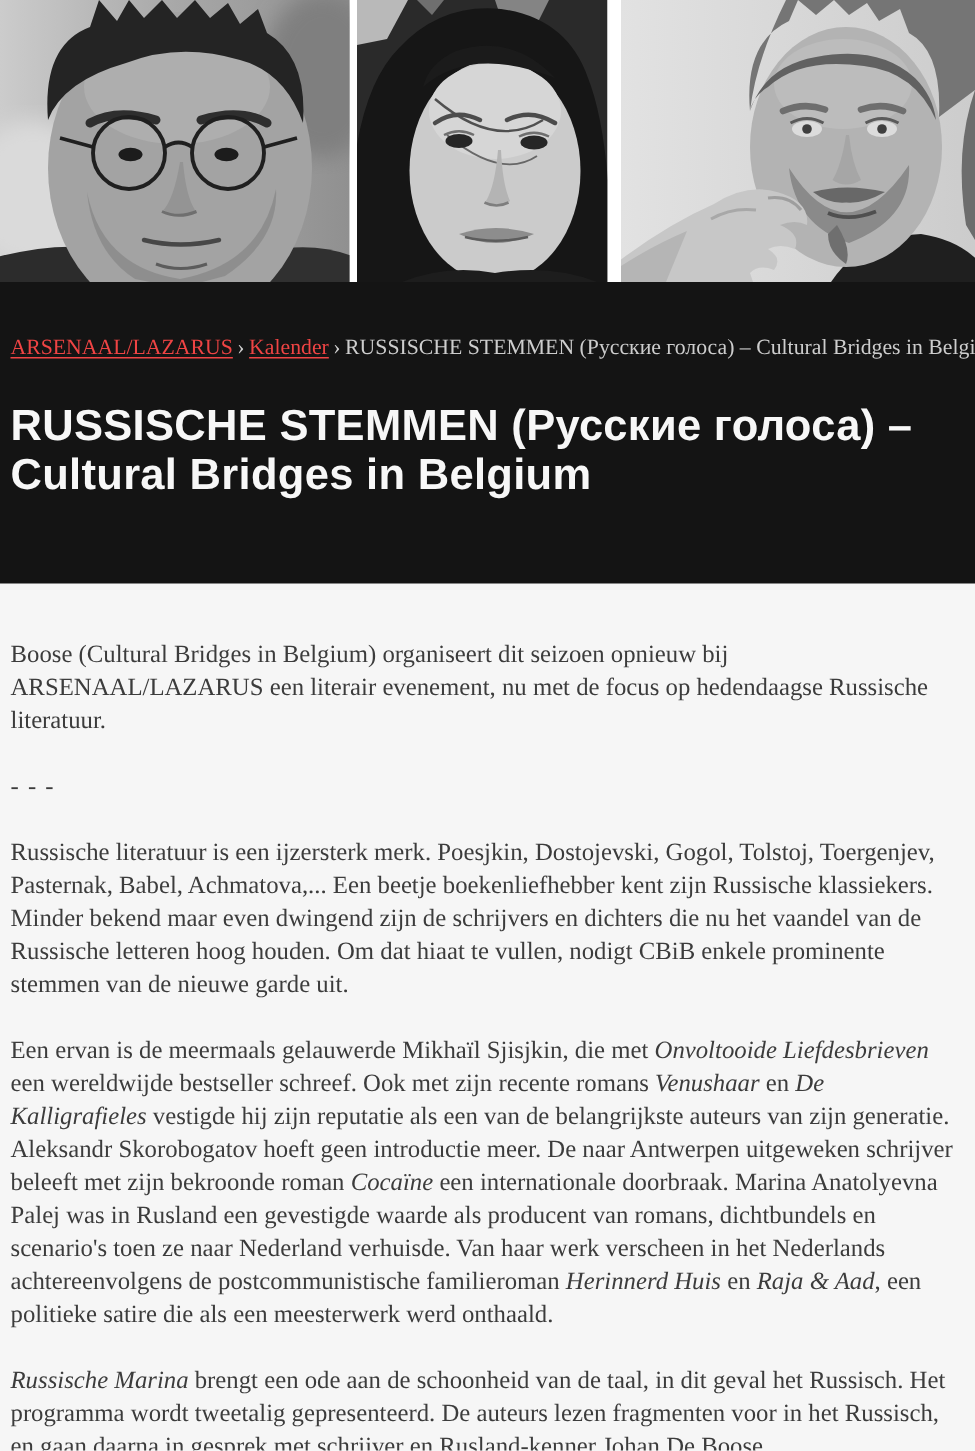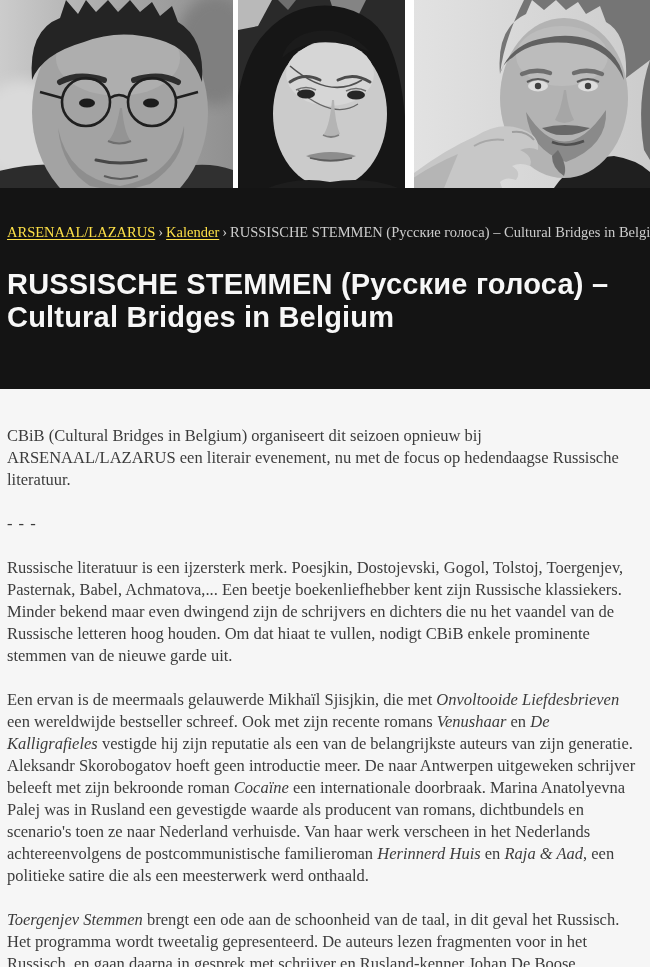--- a/index.html
+++ b/index.html
@@ -14,21 +14,21 @@
   .photo svg { display:block; width:100%; height:100%; }
   .photo-1 { width:233px; }
   .photo-2 { width:167px; margin-left:5px; }
   .photo-3 { width:236px; margin-left:9px; }
   
   .masthead { background:#141414; padding:35px 7px 55px 7px; }
   .breadcrumb {
     font-size:14.5px; line-height:18px; color:#cdcdcd;
     white-space:nowrap; margin-bottom:27px;
   }
-  .breadcrumb a { color:#fde047; text-decoration:underline; text-underline-offset:2px; cursor:pointer; }
+  .breadcrumb a { color:#ef4444; text-decoration:underline; text-underline-offset:2px; cursor:pointer; }
   .bc-sep { padding:0 3px; }
   .page-title {
     font-family:"Liberation Sans","DejaVu Sans",sans-serif;
     font-weight:700; font-size:29px; line-height:33px;
     color:#f7f7f7; letter-spacing:0.2px; max-width:625px;
   }
   
   .article {
     padding:36px 8px 10px 7px;
     font-size:16.5px; line-height:22px; color:#3c3c3c;
@@ -144,20 +144,20 @@
       </svg>
     </figure>
   </div>
 
   <div class="masthead" data-name="masthead">
     <nav class="breadcrumb" data-name="breadcrumb"><a data-name="breadcrumb-link" href="#">ARSENAAL/LAZARUS</a><span class="bc-sep" data-name="breadcrumb-separator">›</span><a data-name="breadcrumb-link" href="#">Kalender</a><span class="bc-sep" data-name="breadcrumb-separator">›</span><span data-name="breadcrumb-current">RUSSISCHE STEMMEN (Русские голоса) – Cultural Bridges in Belgium</span></nav>
     <h1 class="page-title" data-name="page-title">RUSSISCHE STEMMEN (Русские голоса) – Cultural Bridges in Belgium</h1>
   </div>
 
   <div class="article" data-name="article-body">
-      <p data-name="intro-paragraph">CBiB (Cultural Bridges in Belgium) organiseert dit seizoen opnieuw bij ARSENAAL/LAZARUS een literair evenement, nu met de focus op hedendaagse Russische literatuur.</p>
+      <p data-name="intro-paragraph">Boose (Cultural Bridges in Belgium) organiseert dit seizoen opnieuw bij ARSENAAL/LAZARUS een literair evenement, nu met de focus op hedendaagse Russische literatuur.</p>
       <p data-name="divider">- - -</p>
       <p data-name="paragraph">Russische literatuur is een ijzersterk merk. Poesjkin, Dostojevski, Gogol, Tolstoj, Toergenjev, Pasternak, Babel, Achmatova,... Een beetje boekenliefhebber kent zijn Russische klassiekers. Minder bekend maar even dwingend zijn de schrijvers en dichters die nu het vaandel van de Russische letteren hoog houden. Om dat hiaat te vullen, nodigt CBiB enkele prominente stemmen van de nieuwe garde uit.</p>
       <p data-name="paragraph">Een ervan is de meermaals gelauwerde <strong>Mikhaïl Sjisjkin,</strong> die met <em>Onvoltooide Liefdesbrieven</em> een wereldwijde bestseller schreef. Ook met zijn recente romans <em>Venushaar</em> en <em>De Kalligrafieles</em> vestigde hij zijn reputatie als een van de belangrijkste auteurs van zijn generatie. <strong>Aleksandr Skorobogatov</strong> hoeft geen introductie meer. De naar Antwerpen uitgeweken schrijver beleeft met zijn bekroonde roman <em>Cocaïne</em> een internationale doorbraak. <strong>Marina Anatolyevna Palej</strong> was in Rusland een gevestigde waarde als producent van romans, dichtbundels en scenario's toen ze naar Nederland verhuisde. Van haar werk verscheen in het Nederlands achtereenvolgens de postcommunistische familieroman <em>Herinnerd Huis</em> en <em>Raja &amp; Aad</em>, een politieke satire die als een meesterwerk werd onthaald.</p>
-      <p data-name="paragraph"><strong><em>Toergenjev Stemmen</em></strong> brengt een ode aan de schoonheid van de taal, in dit geval het Russisch. Het programma wordt tweetalig gepresenteerd. De auteurs lezen fragmenten voor in het Russisch, en gaan daarna in gesprek met schrijver en Rusland-kenner Johan De Boose.</p>
+      <p data-name="paragraph"><strong><em>Russische Marina</em></strong> brengt een ode aan de schoonheid van de taal, in dit geval het Russisch. Het programma wordt tweetalig gepresenteerd. De auteurs lezen fragmenten voor in het Russisch, en gaan daarna in gesprek met schrijver en Rusland-kenner Johan De Boose.</p>
     </div>
 
 </div>
 
 </body></html>

